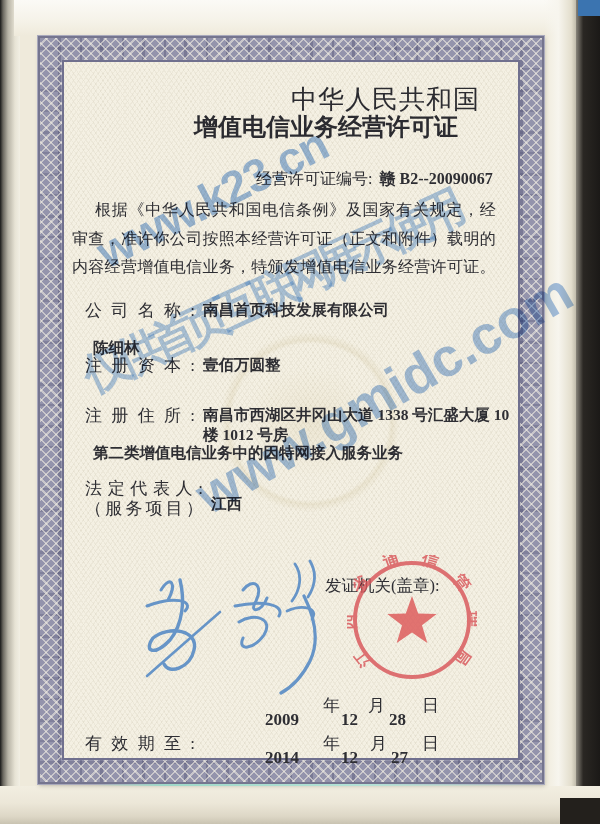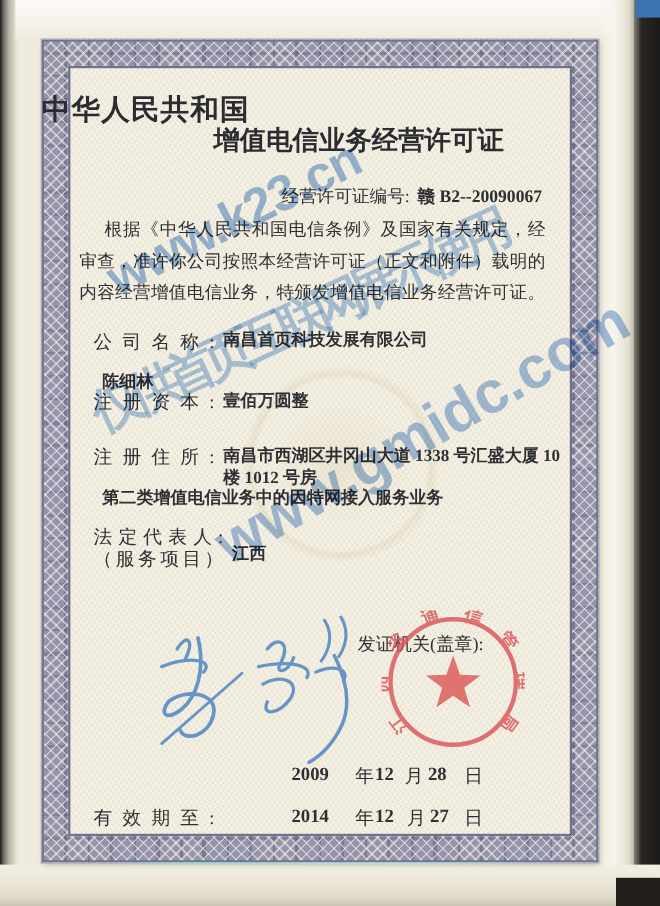--- a/index.html
+++ b/index.html
@@ -32,37 +32,37 @@
     background-image:
       radial-gradient(circle 115px at 246px 360px, transparent 78px, rgba(176,156,96,.14) 82px, transparent 90px),
       radial-gradient(ellipse 95px 80px at 246px 360px, rgba(186,166,106,.13), transparent 70%),
       repeating-linear-gradient(55deg,rgba(168,158,128,.10) 0 1px,transparent 1px 4px),
       repeating-linear-gradient(-55deg,rgba(168,158,128,.10) 0 1px,transparent 1px 4px);
     box-shadow:0 0 0 2px #70708e;}
   .teal-line{position:absolute;left:95px;top:784px;width:450px;height:2px;
     background:linear-gradient(90deg,rgba(159,216,200,0),#9fd8c8 15%,#b5e2d6 60%,rgba(159,216,200,0));}
   
   .t{position:absolute;text-align:right;}
-  .title1{left:38px;top:82px;width:442px;text-align:left;font-size:26px;font-weight:bold;
+  .title1{left:38px;top:82px;width:442px;text-align:right;font-size:26px;font-weight:normal;
     letter-spacing:1px;color:#2b2b30;}
   .title2{left:38px;top:111px;width:576px;text-align:center;font-size:24px;font-weight:bold;
     letter-spacing:0px;color:#2b2b30;}
   .license-row{left:256px;top:169px;font-size:16px;white-space:nowrap;}
   .license-val{font-weight:bold;margin-left:7px;}
   .paragraph{left:72px;top:196px;width:424px;font-size:16px;line-height:28.5px;
     text-indent:23px;text-align:justify;letter-spacing:.3px;}
   .frow{position:absolute;left:85px;width:434px;display:flex;align-items:flex-start;}
   .flabel{flex:none;width:110px;font-size:17px;text-align:justify;text-align-last:justify;line-height:20px;}
   .flabel2{display:block;text-align-last:justify;}
   .fvalue{flex:1;padding-left:8px;font-size:15.5px;font-weight:bold;line-height:19.5px;margin-top:-1px;}
   .sign-label{left:85px;top:575px;width:97px;font-size:17px;text-align:justify;text-align-last:justify;}
   .authority{left:325px;top:575px;font-size:16.5px;}
   .drow{position:absolute;left:85px;width:434px;height:22px;}
   .dlabel{position:absolute;left:0;top:0;width:110px;font-size:17px;text-align:justify;text-align-last:justify;}
-  .dnum{position:absolute;top:0;font-size:17px;font-weight:bold;}
+  .dnum{position:absolute;top:16px;font-size:17px;font-weight:bold;}
   .dunit{position:absolute;top:0;font-size:17px;}
   
   .wm{position:absolute;white-space:nowrap;font-family:"Liberation Sans","DejaVu Sans",sans-serif;
     font-weight:bold;color:rgba(58,122,205,.50);mix-blend-mode:multiply;transform-origin:0 50%;}
   .wm-k23{left:100px;top:228px;font-size:46px;letter-spacing:-1px;transform:rotate(-27deg);}
   .wm-notice{left:86px;top:348px;font-size:46px;letter-spacing:-9px;transform:rotate(-25deg);
     color:rgba(64,128,210,.42);}
   .wm-gmidc{left:200px;top:468px;font-size:54px;transform:rotate(-30deg);color:rgba(58,122,205,.46);}
   
   .seal{position:absolute;left:347px;top:555px;width:130px;height:130px;opacity:.82;}

